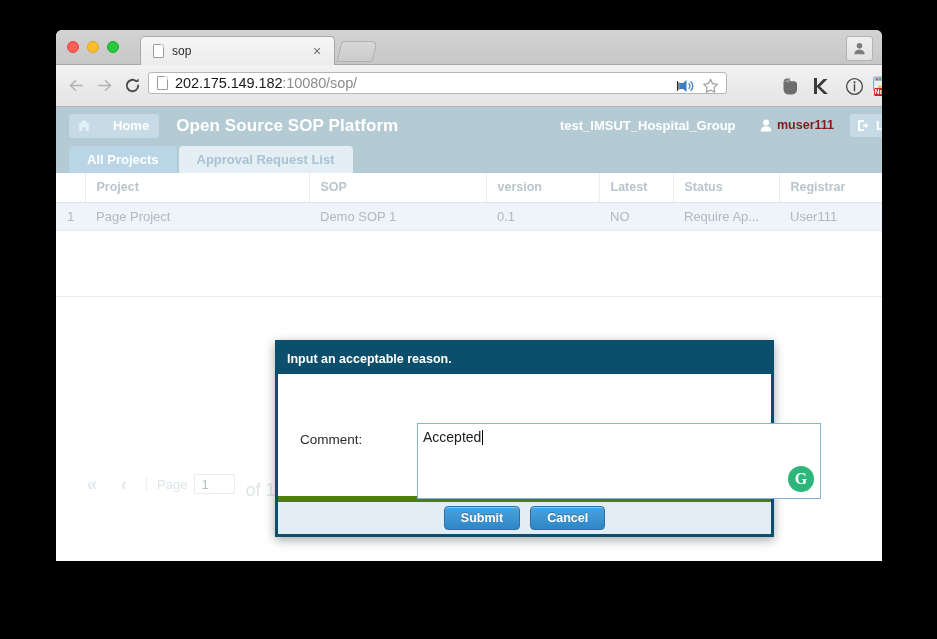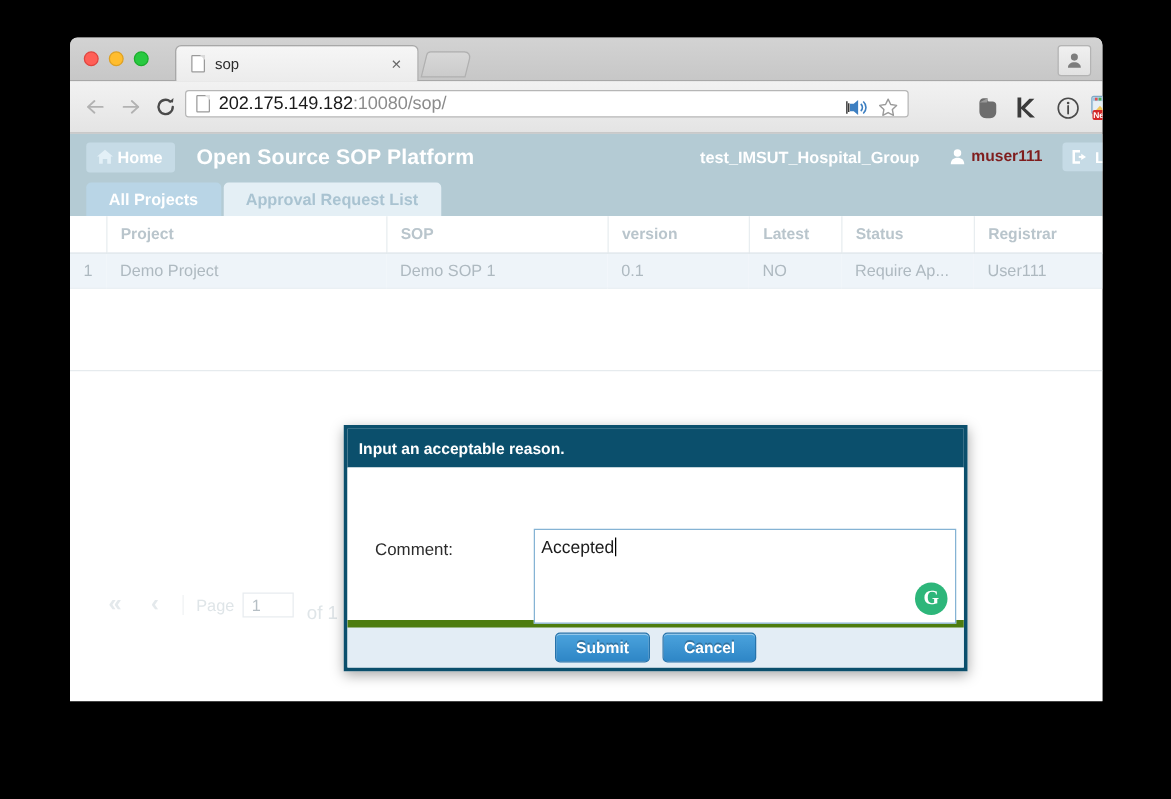--- a/index.html
+++ b/index.html
@@ -150,21 +150,21 @@
     position: relative;
     height: 37px;
     background: #b4cbd4;
     display: flex; align-items: center;
   }
   #home-btn {
     margin-left: 13px;
     height: 24px; padding: 0 10px 0 8px;
     background: #c6dbe6;
     border-radius: 3px;
-    display: flex; align-items: center; gap: 3px;
+    display: flex; align-items: center; gap: 22px;
   }
   #home-label { font-size: 13px; font-weight: bold; color: #fff; }
   #app-title {
     margin-left: 17px;
     font-size: 17px; font-weight: bold; color: #fff;
     letter-spacing: 0.1px;
   }
   #group-name {
     position: absolute; left: 504px; top: 11px;
     font-size: 13px; font-weight: bold; color: #fff;
@@ -239,21 +239,21 @@
   }
   .pgsep { width: 1px; height: 16px; background: #eff2f4; margin: 0 6px; }
   #pg-label { font-size: 13px; color: #dfe5e8; margin: 0 7px 0 4px; }
   #pg-input {
     width: 41px; height: 20px;
     border: 1px solid #e8ecef; background: #fff;
     font-size: 13px; color: #b6bfc5;
     text-align: left; padding-left: 6px;
     font-family: "Liberation Sans", sans-serif;
   }
-  #pg-of { font-size: 15px; color: #dfe5e8; margin: 12px 6px 0 10px; }
+  #pg-of { font-size: 18px; color: #dfe5e8; margin: 12px 6px 0 10px; }
   #pg-display { font-size: 13px; color: #e0e6e9; margin-left: 20px; }
 
   
   #app-footer {
     position: absolute; left: 0; right: 0; bottom: 0;
     height: 24px;
     background: #b4cbd4;
     display: flex; align-items: center; justify-content: center;
   }
   #footer-text { font-size: 13px; font-weight: bold; color: #fff; }
@@ -278,22 +278,22 @@
     position: relative;
     height: 122px;
     background: #fff;
     padding-top: 20px;
   }
   #comment-label {
     position: absolute; left: 22px; top: 58px;
     font-size: 13.5px; color: #2b2b2b;
   }
   #comment-box {
-    position: absolute; left: 149px; top: 49px;
-    width: 338px; height: 76px;
+    position: absolute; left: 139px; top: 49px;
+    width: 404px; height: 76px;
     border: 1px solid #85b3d4;
     background: #fff;
   }
   #comment-text {
     position: absolute; left: 5px; top: 5px;
     font-size: 14px; color: #1b1b1b;
     font-family: "Liberation Sans", sans-serif;
   }
   #caret {
     display: inline-block;
@@ -477,21 +477,21 @@
             <th>SOP</th>
             <th>version</th>
             <th>Latest</th>
             <th>Status</th>
             <th>Registrar</th>
           </tr>
         </thead>
         <tbody>
           <tr>
             <td class="rownum">1</td>
-            <td>Demo Project</td>
+            <td>Page Project</td>
             <td>Demo SOP 1</td>
             <td>0.1</td>
             <td>NO</td>
             <td>Require Ap...</td>
             <td>User111</td>
           </tr>
         </tbody>
       </table>
     </div>
 

